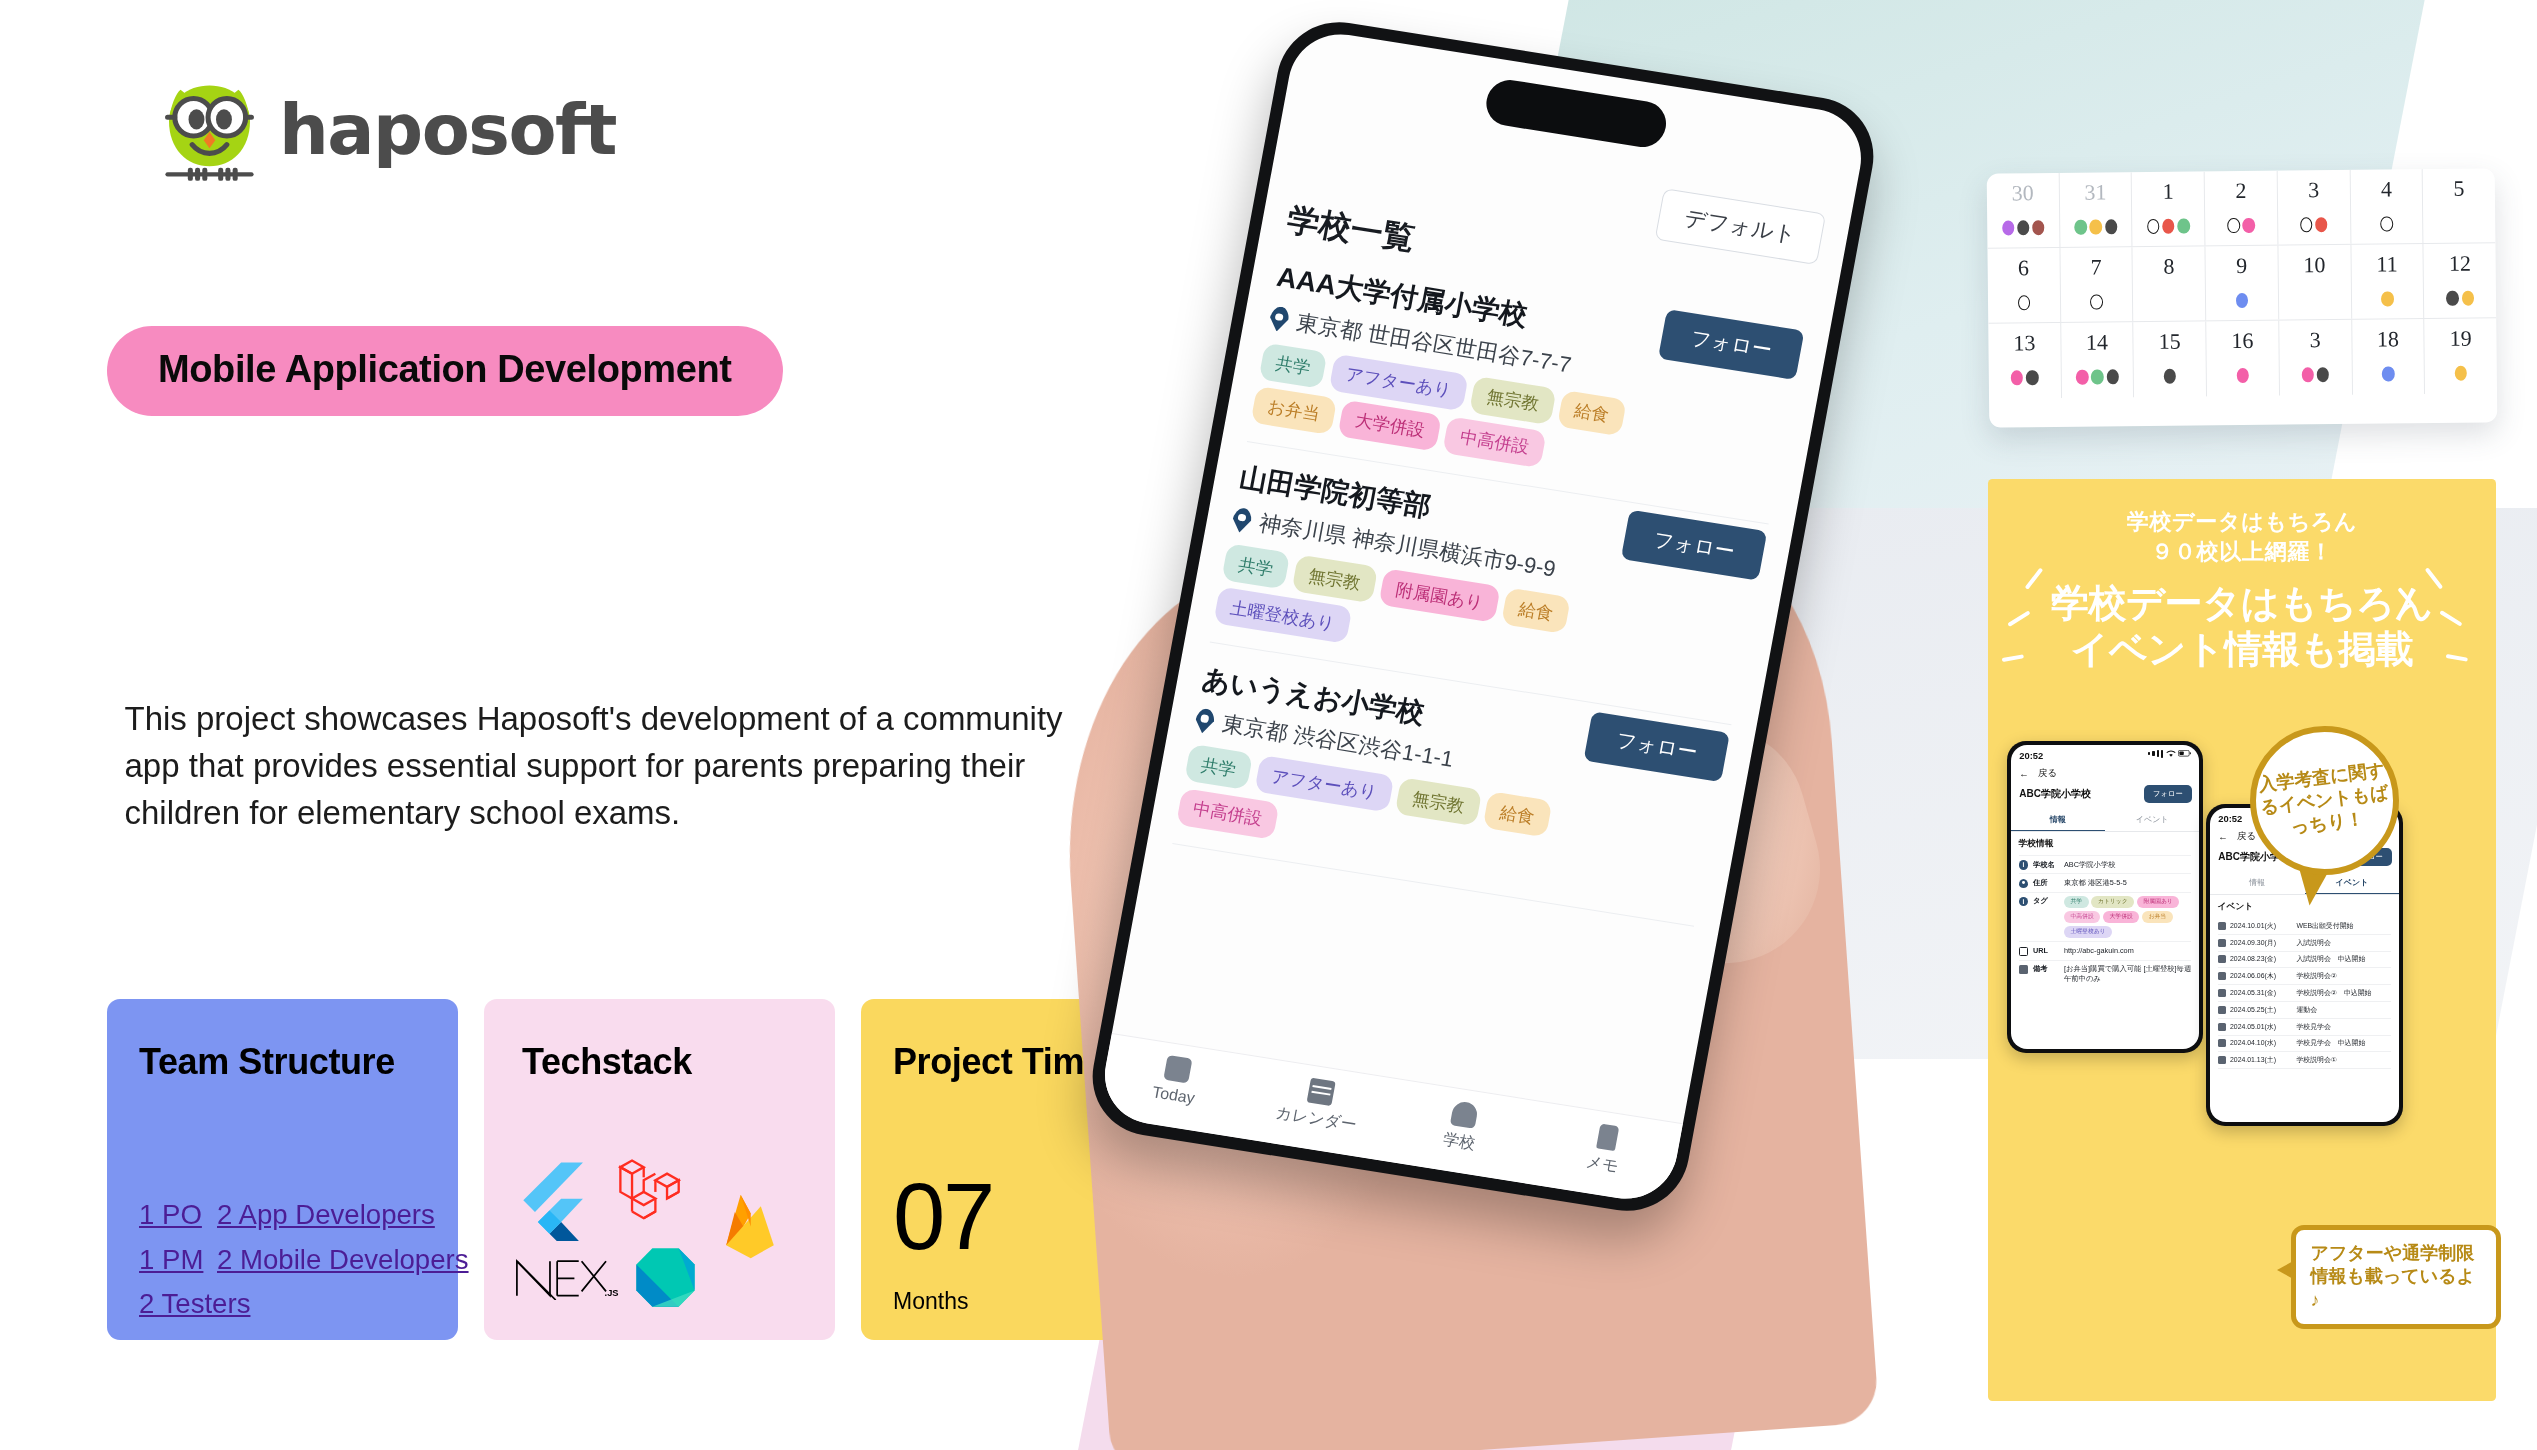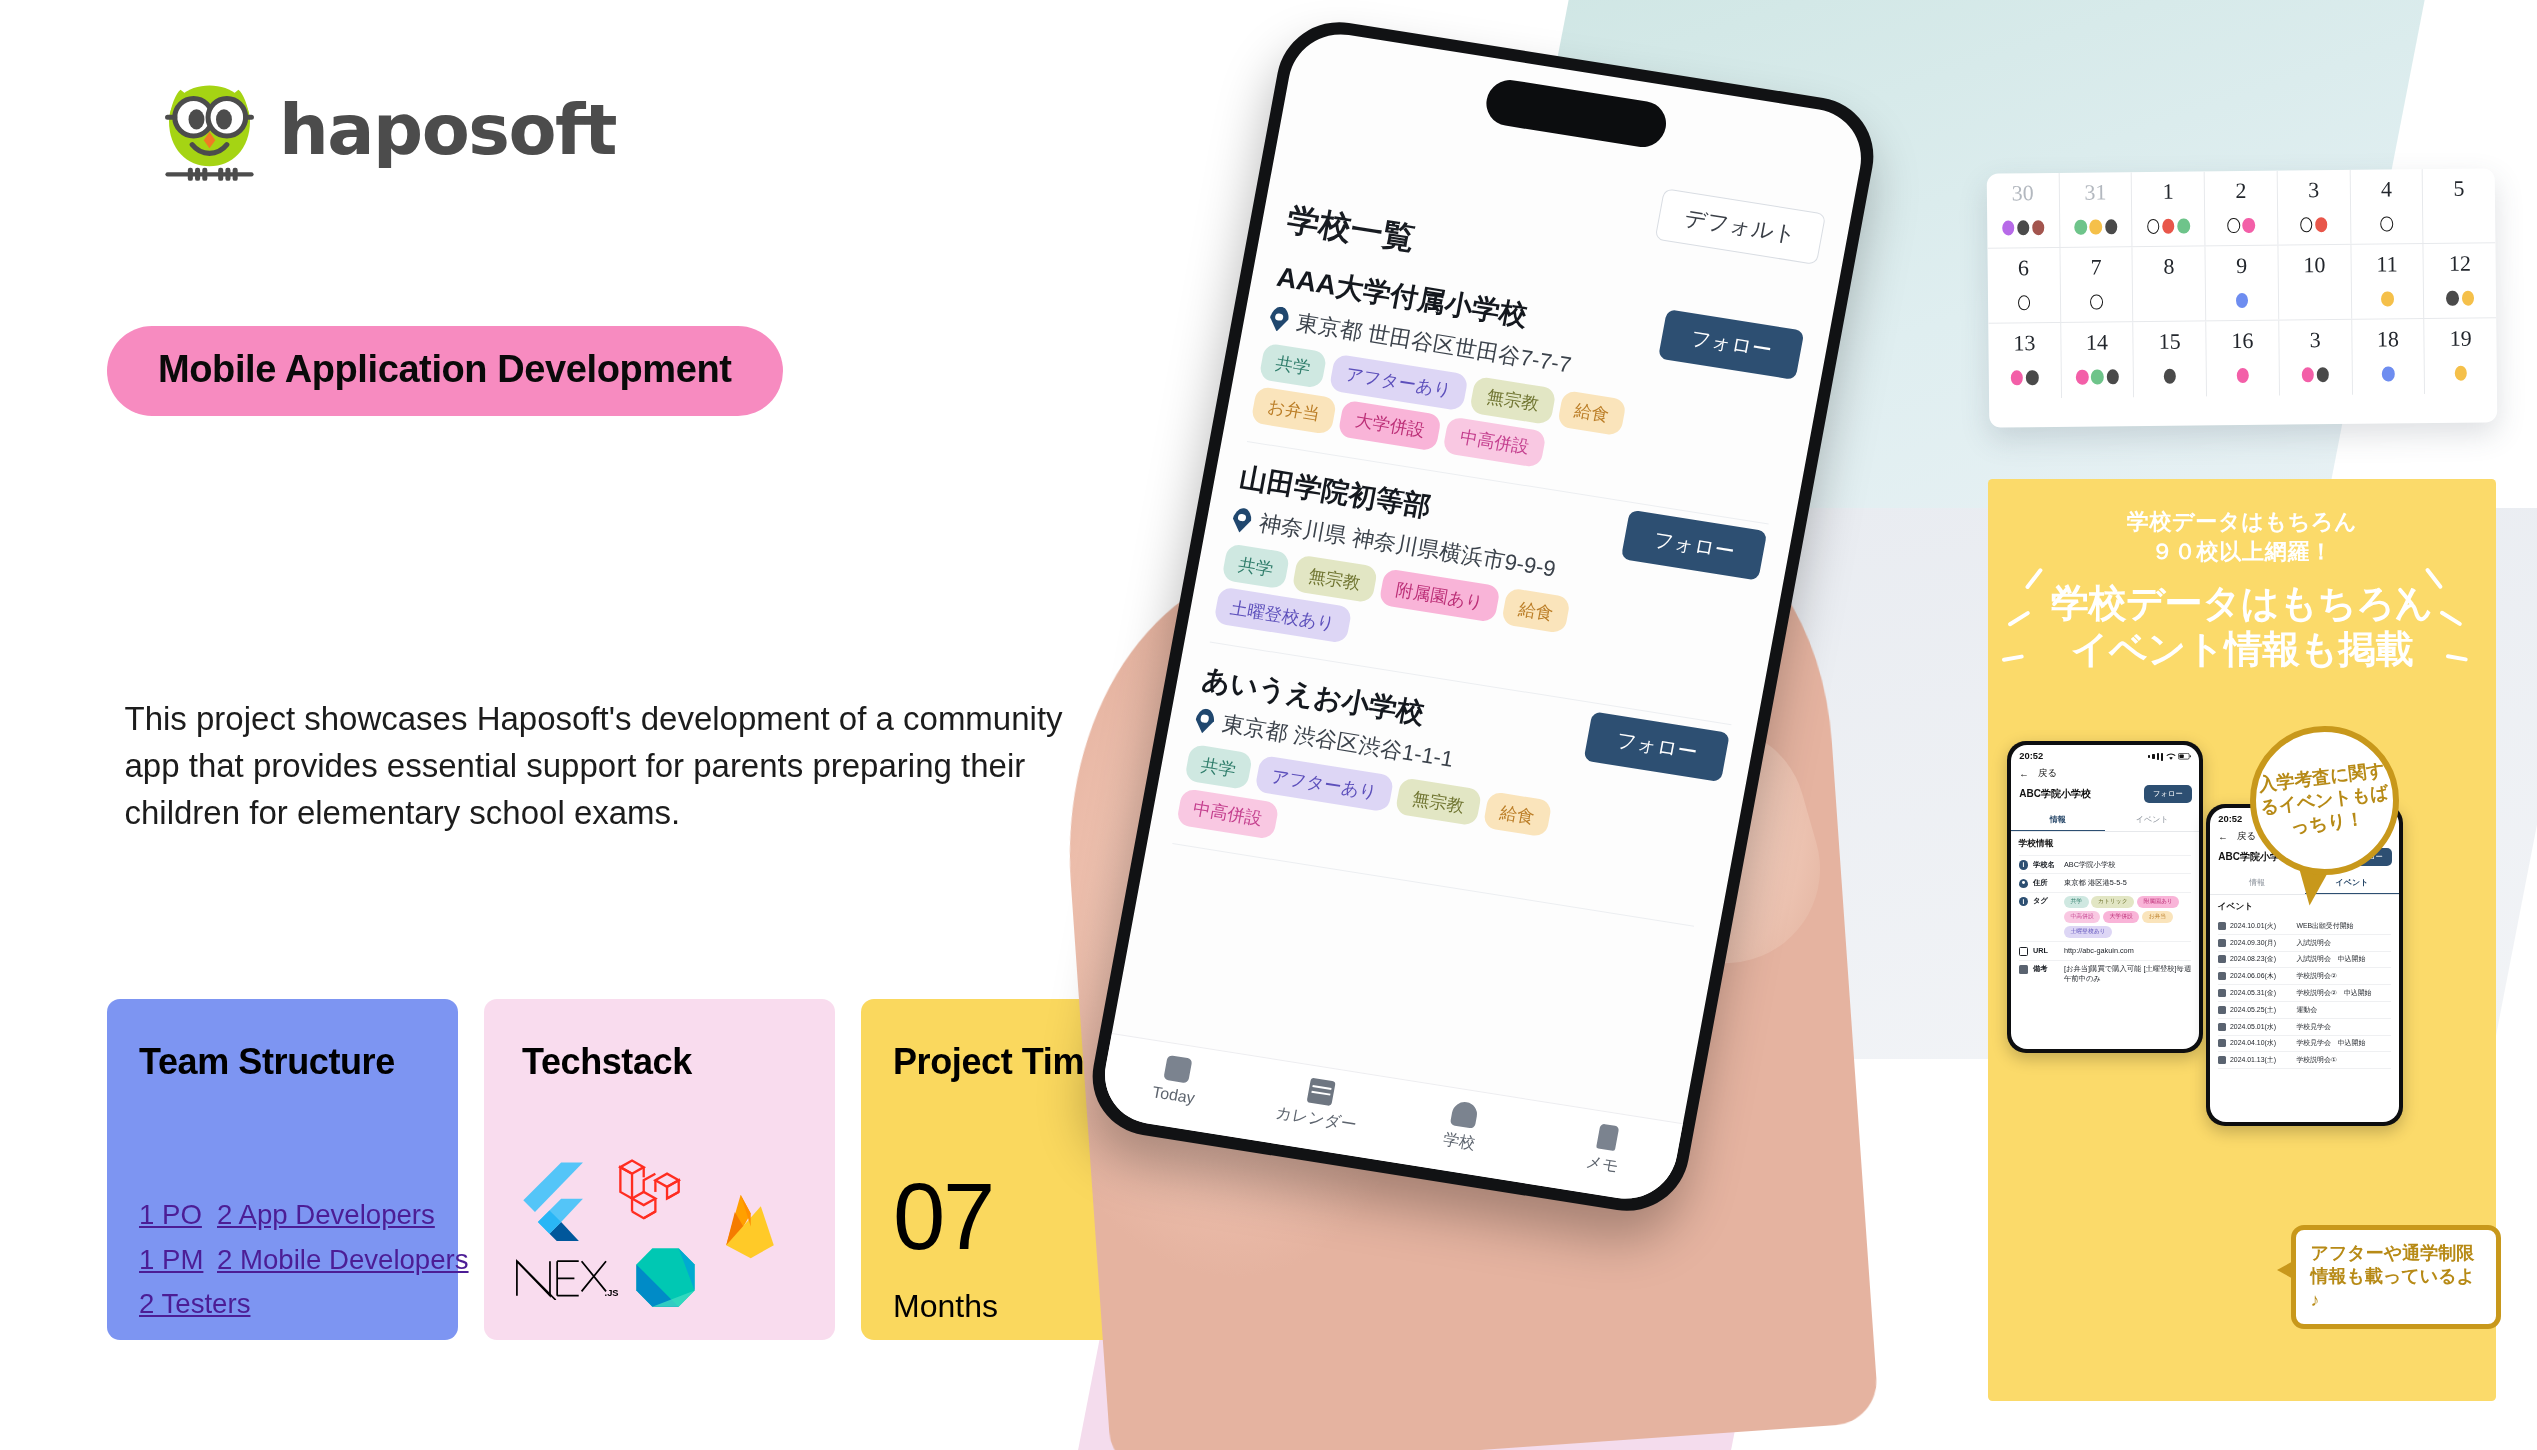--- a/index.html
+++ b/index.html
@@ -67,21 +67,21 @@
   .cards { position: absolute; top: 999px; left: 0; display: flex; gap: 26px; }
   .card { border-radius: 13px; position: relative; }
   .card-team { width: 351px; height: 341px; background: #7d95f2; padding: 41px 32px; }
   .card-tech { width: 351px; height: 341px; background: #f9dcee; padding: 41px 38px; }
   .card-time { width: 351px; height: 341px; background: #fad85e; padding: 41px 32px; }
   .card-title { font-size: 36px; font-weight: 700; color: #000; line-height: 1.22; letter-spacing: -0.4px; }
   .team-rows { position: absolute; left: 32px; top: 194px; }
   .team-row { display: flex; font-size: 27.6px; color: #4c1d95; line-height: 1.62; white-space: nowrap; text-decoration: underline; }
   .team-row .k { width: 78px; }
   .time-number { position: absolute; left: 32px; top: 171px; font-size: 94px; font-weight: 400; color: #000; line-height: 1; letter-spacing: -2.2px; }
-  .time-unit { position: absolute; left: 32px; top: 289px; font-size: 32px; color: #000; }
+  .time-unit { position: absolute; left: 32px; top: 289px; font-size: 23px; color: #000; }
 
   .tech-logos { position: absolute; left: 32px; top: 145px; width: 290px; height: 181px; }
   .tl { position: absolute; }
 
   
   .phone-scene { position: absolute; left: 1051px; top: 0; width: 856px; height: 1450px; z-index: 6; }
   .hand {
     position: absolute; left: 29px; top: 551px;
     width: 769px; height: 899px;
     background:
@@ -196,21 +196,21 @@
   .poster-title { margin-top: 14.5px; text-align: center; color: #fff; font-size: 38px; font-weight: 700; line-height: 1.2; letter-spacing: -0.4px; }
   .spark { position: absolute; width: 3.6px; border-radius: 2.2px; background: #fff; transform-origin: center; }
 
   .mini-phone {
     position: absolute; background: #0d0e10; border-radius: 19px; padding: 3.6px;
     box-shadow: 0 5.8px 16px rgba(0,0,0,.22);
   }
   .mini-screen { background: #fff; border-radius: 16px; height: 100%; width: 100%; overflow: hidden; position: relative; }
   .mp-a { left: 19px; top: 262px; width: 196px; height: 312px; }
   .mp-b { left: 218px; top: 325px; width: 197px; height: 322px; }
-  .mini-status { display: flex; justify-content: space-between; align-items: flex-end; padding: 5px 8.7px 2.2px 8.7px; font-size: 9.4px; font-weight: 700; color: #111; }
+  .mini-status { display: flex; justify-content: space-between; align-items: flex-start; padding: 5px 8.7px 2.2px 8.7px; font-size: 9.4px; font-weight: 700; color: #111; }
   .sig { display: flex; gap: 2.2px; align-items: center; }
   .bar { width: 2.2px; background: #111; border-radius: 0.7px; }
   .mini-back { display: flex; align-items: center; gap: 9.4px; padding: 4.4px 8.7px 1.5px 8.7px; font-size: 9.4px; color: #111; }
   .mini-schoolrow { display: flex; justify-content: space-between; align-items: center; padding: 2.9px 7.3px 4.4px 8.7px; }
   .mini-school { font-size: 10px; font-weight: 700; color: #111; }
   .mini-follow { background: #2d4f72; color: #fff; font-size: 7.3px; padding: 4.4px 9.4px; border-radius: 5px; }
   .mini-tabs { display: flex; border-bottom: 0.7px solid #e6e8eb; }
   .mini-tab { flex: 1; text-align: center; font-size: 8px; color: #8b929b; padding: 5.8px 0 5px 0; }
   .mini-tab.active { color: #1f4063; font-weight: 700; border-bottom: 1.8px solid #2d4f72; }
   .mini-body { padding: 6.5px 8px; }

